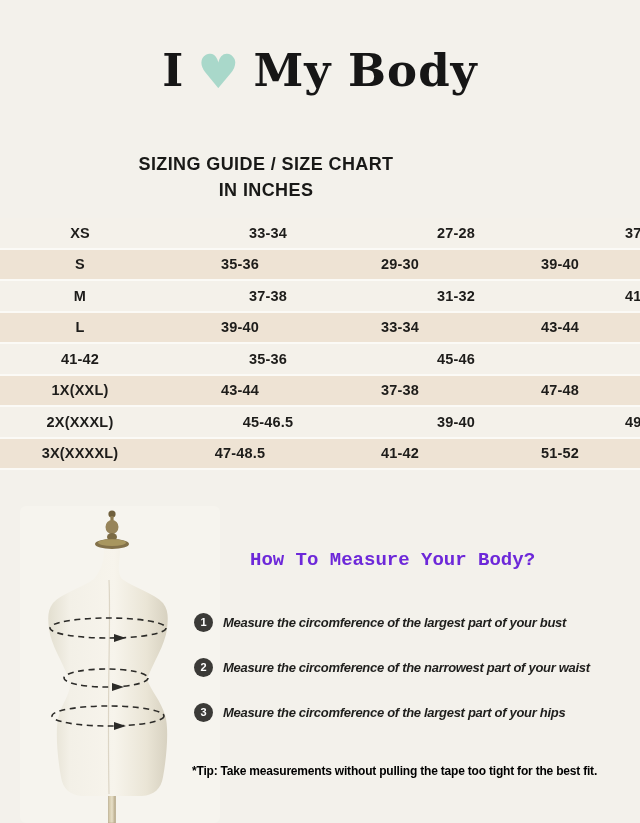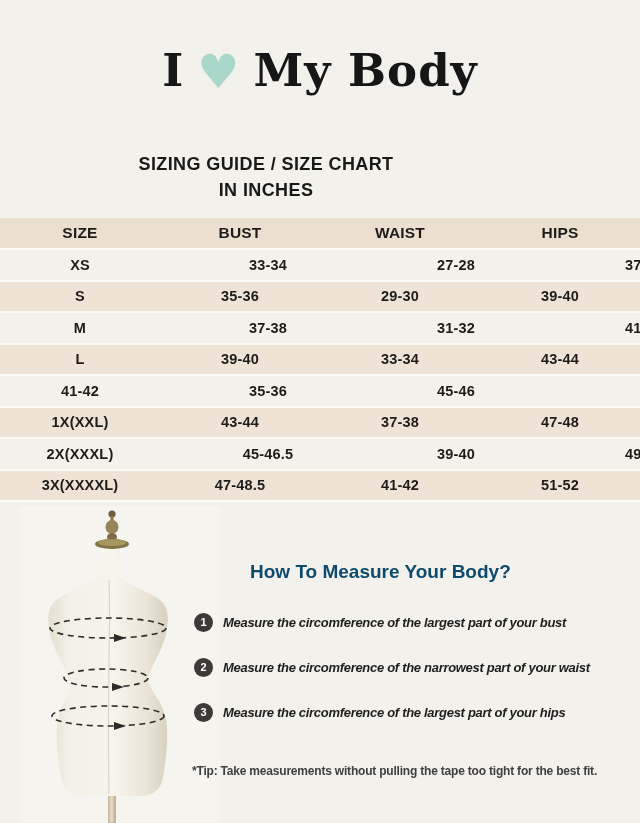--- a/index.html
+++ b/index.html
@@ -59,25 +59,24 @@
     letter-spacing: 0.2px;
   }
   .t-head { height: 30px; background: #ebdfcf; font-size: 15.5px; }
   .t-data { height: 29.5px; font-size: 14.5px; }
   .t-data.beige { background: #eee3d4; }
   .t-data.light { background: #f4f1ea; gap: 28px; }
 
   
   .measure-heading {
     position: absolute; left: 250px; top: 549px;
-    font-family: Liberation Sans, sans-serif;
+    font-family: Liberation Mono, monospace;
     font-weight: bold;
     font-size: 19px;
-    color: #0c4a6e;
-    margin-top: 12px;
+    color: #6d28d9;
   }
   .step {
     position: absolute; left: 194px;
     display: flex; align-items: center; height: 20px;
     white-space: nowrap;
   }
   .step-1 { top: 612px; }
   .step-2 { top: 657px; }
   .step-3 { top: 702px; }
   .step-num {
@@ -94,47 +93,41 @@
     font-size: 13px; font-weight: bold;
     letter-spacing: -0.3px;
     color: #1e1e1c;
     font-style: italic;
   }
   .tip {
     position: absolute; left: 192px; top: 764px;
     font-size: 12px; font-weight: bold;
     letter-spacing: -0.2px;
     white-space: nowrap;
-    color: #404040;
+    color: #000000;
   }
 
   
   .mannequin { position: absolute; left: 20px; top: 504px; }
 </style>
 </head>
 <body>
 
 <div class="page">
 
   <div class="title">
     <span>I</span><span class="heart">♥</span><span>My Body</span>
   </div>
 
   <div class="subtitle">
     <div>SIZING GUIDE / SIZE CHART</div>
     <div>IN INCHES</div>
   </div>
 
   <div class="size-table">
-    <div class="t-row t-head">
-      <div>SIZE</div>
-      <div>BUST</div>
-      <div>WAIST</div>
-      <div>HIPS</div>
-    </div>
     <div class="t-row t-data light">
       <div>XS</div>
       <div>33-34</div>
       <div>27-28</div>
       <div>37-38</div>
     </div>
     <div class="t-row t-data beige">
       <div>S</div>
       <div>35-36</div>
       <div>29-30</div>

